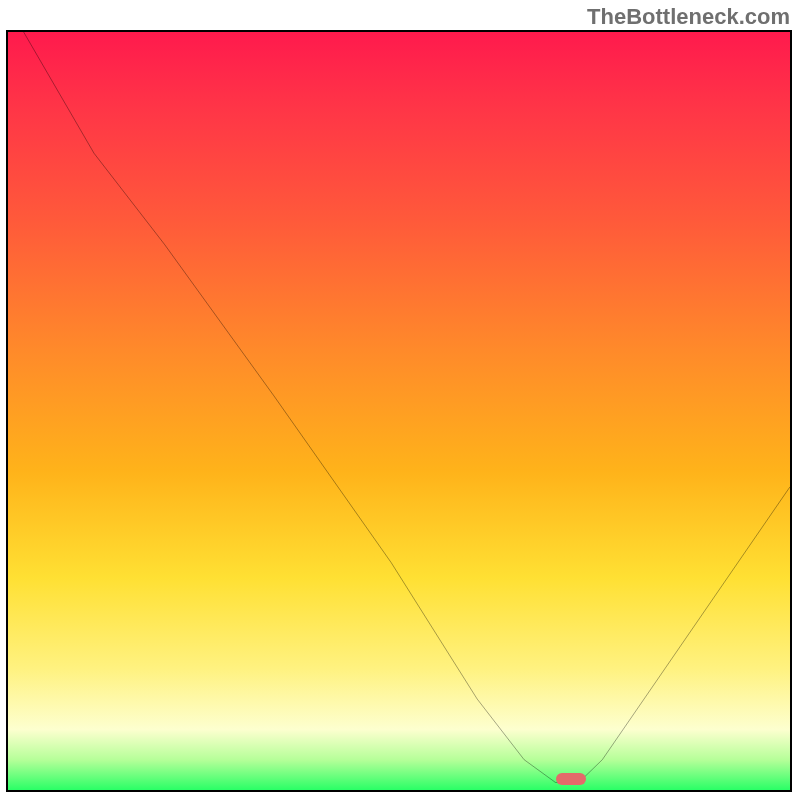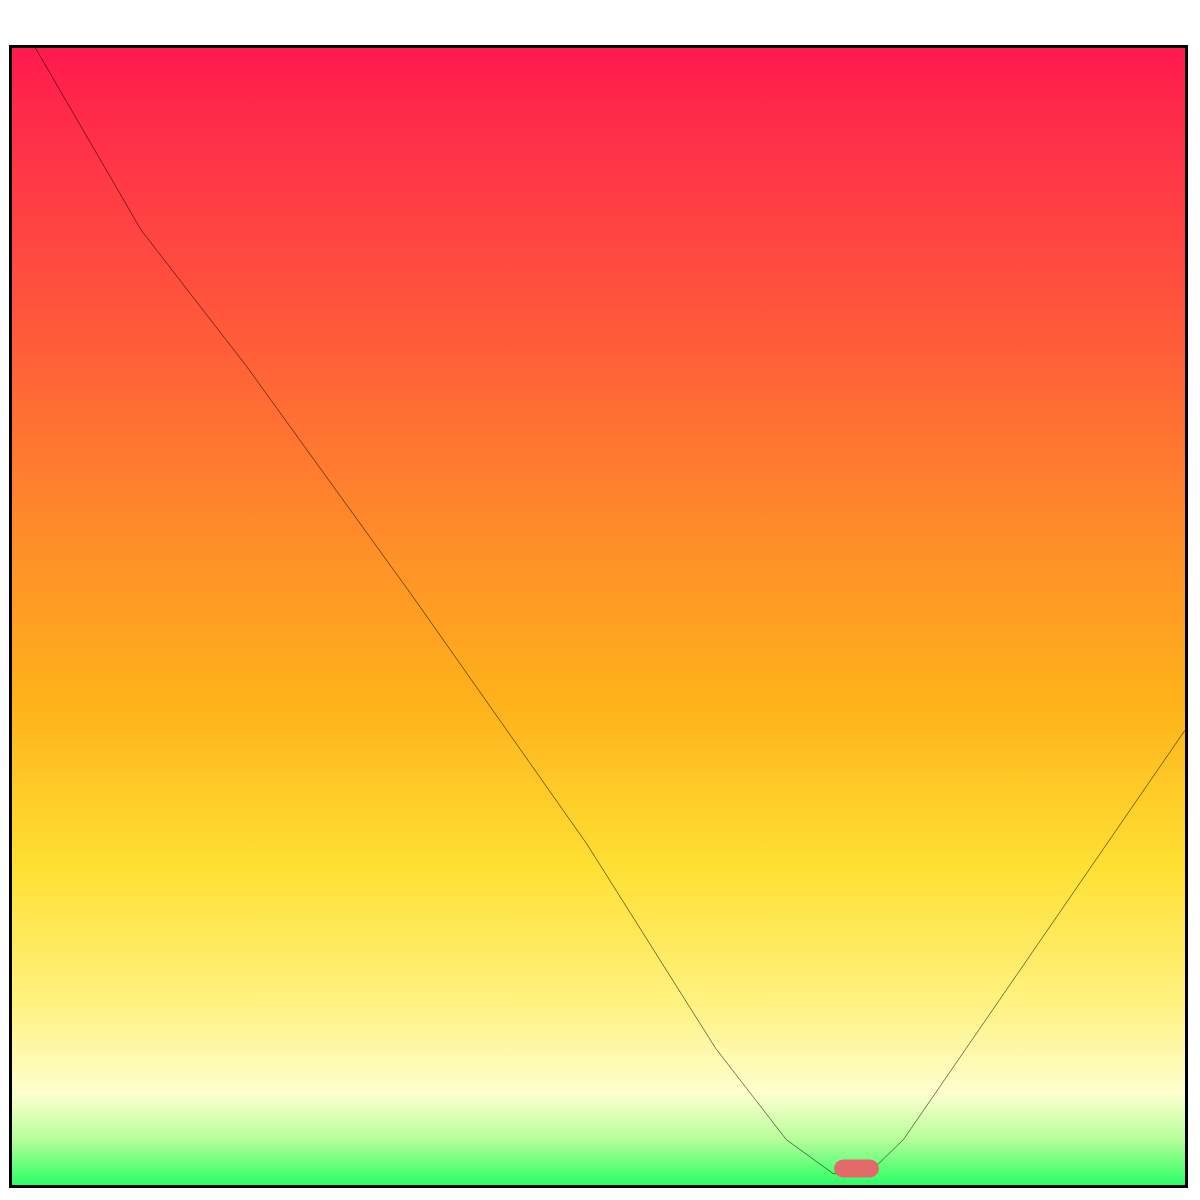--- a/index.html
+++ b/index.html
@@ -68,20 +68,21 @@
     height: 12px;
     border-radius: 6px;
     background: #e46a6a;
     transform: translate(-50%, -50%);
   }
 </style>
 </head>
 <body>
 
 <div class="stage">
+  <div class="watermark">TheBottleneck.com</div>
 
   <div class="plot-frame">
     <div class="gradient-bg"></div>
     <svg class="curve" viewBox="0 0 100 100" preserveAspectRatio="none">
       <path id="curve-path" fill="none" stroke="#000000" stroke-width="0.35" vector-effect="non-scaling-stroke" d="M2.00 0.00 L11.00 16.00 L20.00 28.00 L34.00 48.00 L49.00 70.00 L60.00 88.00 L66.00 96.00 L70.00 99.00 L73.00 99.00 L76.00 96.00 L84.00 84.00 L92.00 72.00 L100.00 60.00"></path>
     </svg>
     <div id="marker" class="marker" style="left: 72%; top: 98.5%; background: rgb(228, 106, 106);"></div>
   </div>
 </div>
 

